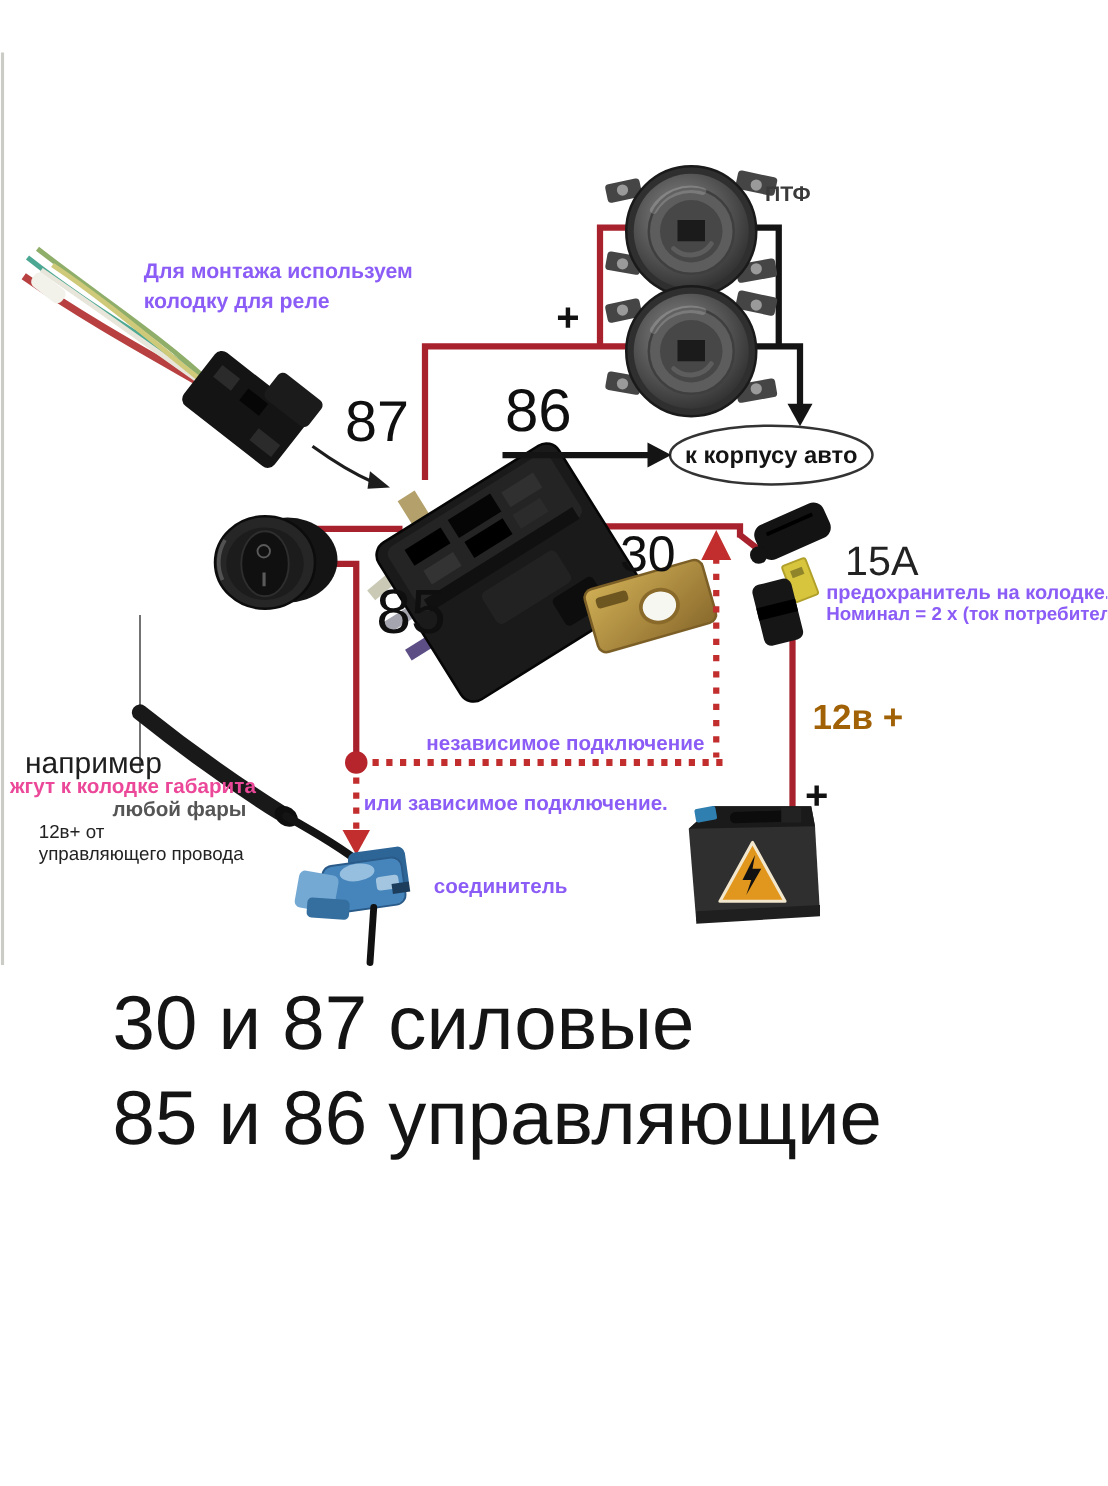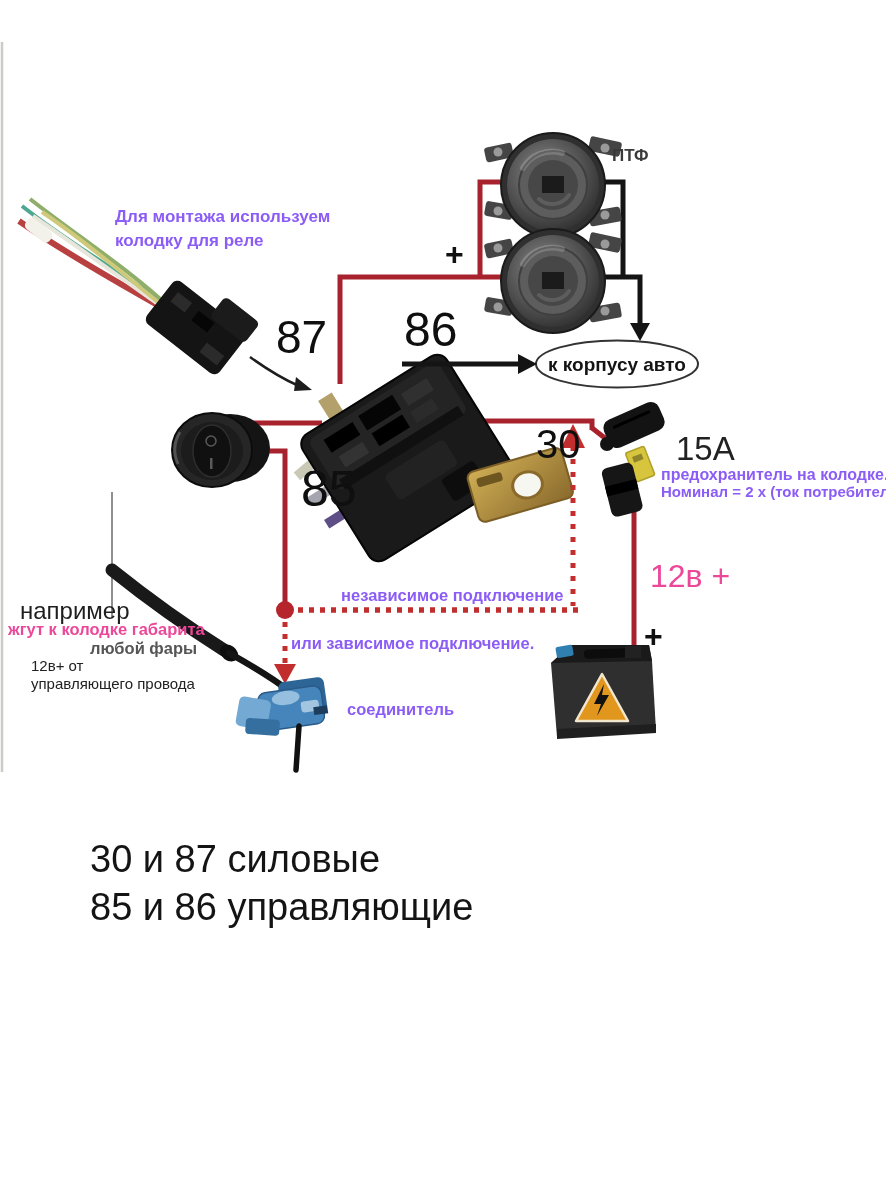--- a/index.html
+++ b/index.html
@@ -2,24 +2,24 @@
 <html><head>
 <meta charset="utf-8">
 <style>
   html,body{margin:0;padding:0;background:#ffffff;}
   #canvas{position:relative;width:886px;height:1189px;background:#ffffff;overflow:hidden;
           font-family:"Liberation Sans", sans-serif;}
   .lbl{position:absolute;white-space:nowrap;color:#8b5cf6;font-weight:bold;font-size:16.5px;line-height:1.2;}
   .lbl-dark{color:#222;font-weight:normal;}
   .big-num{position:absolute;color:#0f0f0f;font-weight:normal;white-space:nowrap;line-height:1;}
   .plus{position:absolute;color:#111;font-weight:bold;font-size:32px;line-height:1;}
-  .red-text{position:absolute;color:#ec4899;font-weight:normal;font-size:32px;line-height:1;}
+  .red-text{position:absolute;color:#a16207;font-weight:bold;font-size:28px;line-height:1;}
   .ground-text{position:absolute;left:537px;top:341px;width:160px;height:47px;display:flex;
                align-items:center;justify-content:center;color:#141414;font-weight:bold;font-size:19px;}
-  .footer{position:absolute;left:90px;top:836px;color:#141414;font-size:38px;line-height:1.25;font-weight:normal;}
+  .footer{position:absolute;left:90px;top:780px;color:#141414;font-size:61px;line-height:1.25;font-weight:normal;}
   svg{position:absolute;left:0;top:0;}
 </style>
 </head>
 <body>
 
 <div id="canvas">
 
   <svg width="886" height="790" viewBox="0 0 886 790">
     <defs>
       <radialGradient id="lampBody" cx="42%" cy="38%" r="70%">
@@ -193,21 +193,21 @@
 
   <div class="lbl" style="left:115px;top:207px;font-size:17px;">Для монтажа используем</div>
   <div class="lbl" style="left:115px;top:231px;font-size:17px;">колодку для реле</div>
 
   <div class="lbl" style="left:612px;top:146px;font-size:17px;color:#3a3a3a;">ПТФ</div>
 
   <div class="plus" style="left:445px;top:238px;">+</div>
 
   <div class="big-num" style="left:276px;top:314px;font-size:46px;">87</div>
   <div class="big-num" style="left:404px;top:306px;font-size:48px;">86</div>
-  <div class="big-num" style="left:496px;top:424px;font-size:40px;margin-left:40px;">30</div>
+  <div class="big-num" style="left:496px;top:424px;font-size:40px;">30</div>
   <div class="big-num" style="left:301px;top:464px;font-size:50px;">85</div>
 
   <div class="ground-text">к корпусу авто</div>
 
   <div class="big-num" style="left:676px;top:432px;font-size:33px;color:#222;">15А</div>
   <div class="lbl" style="left:661px;top:465px;font-size:16px;">предохранитель на колодке.</div>
   <div class="lbl" style="left:661px;top:483px;font-size:15px;">Номинал = 2 х (ток потребителя)</div>
 
   <div class="red-text" style="left:650px;top:560px;">12в +</div>
   <div class="plus" style="left:644px;top:620px;">+</div>

